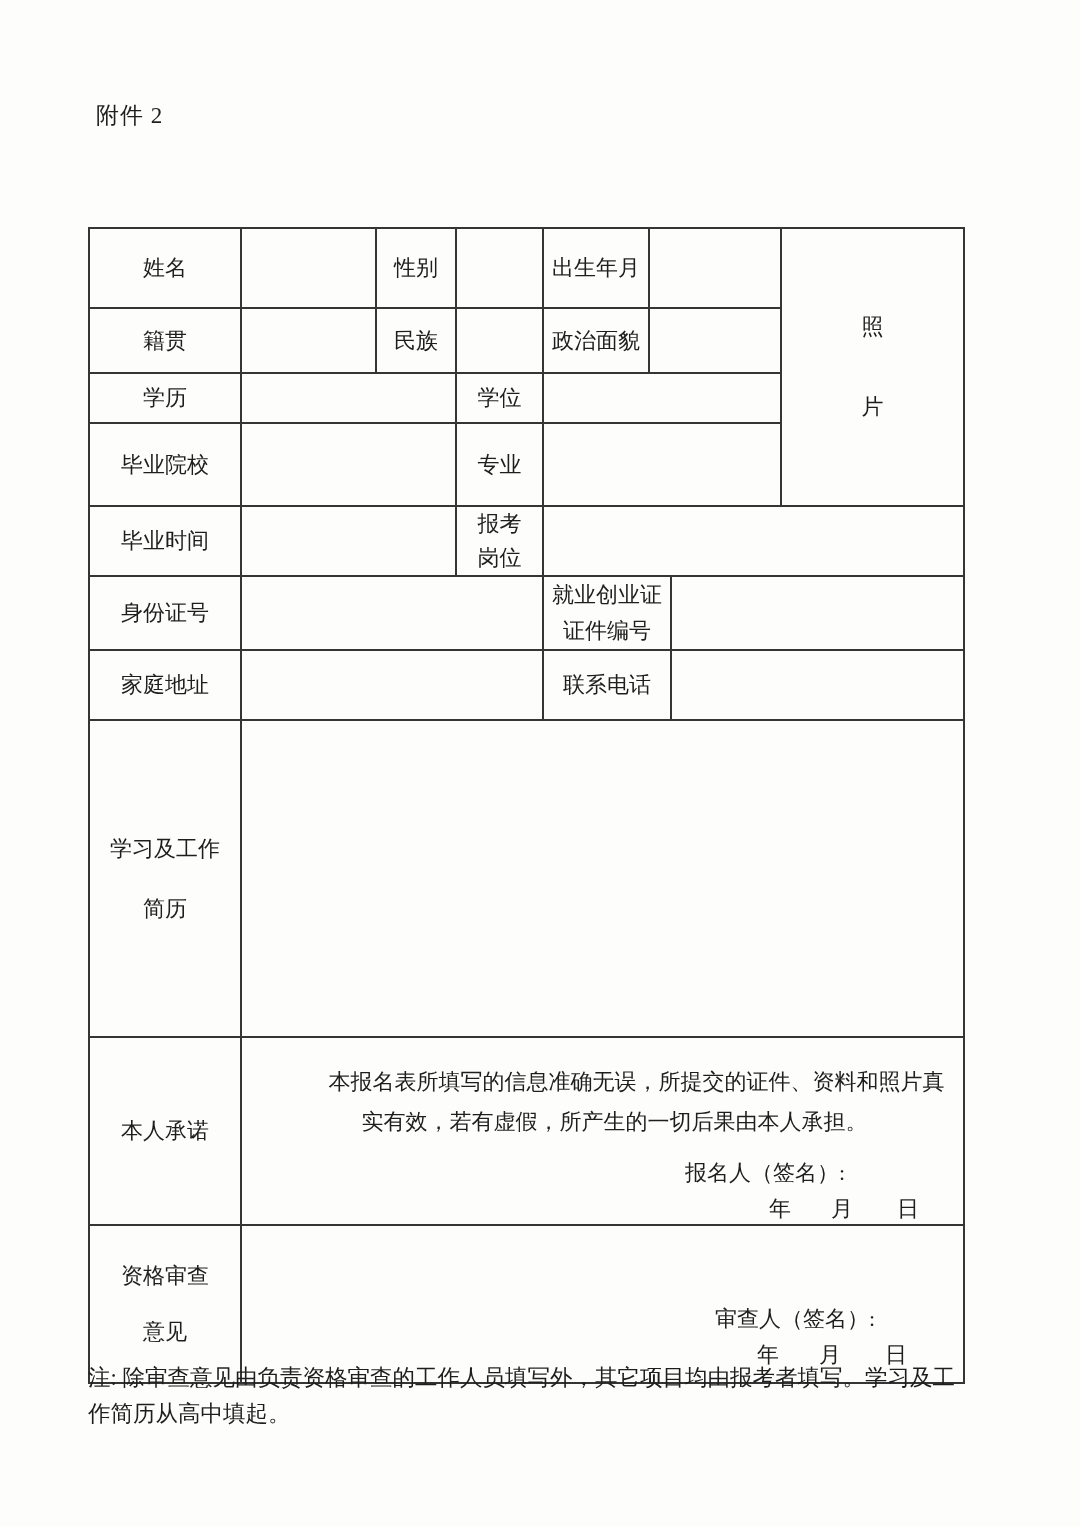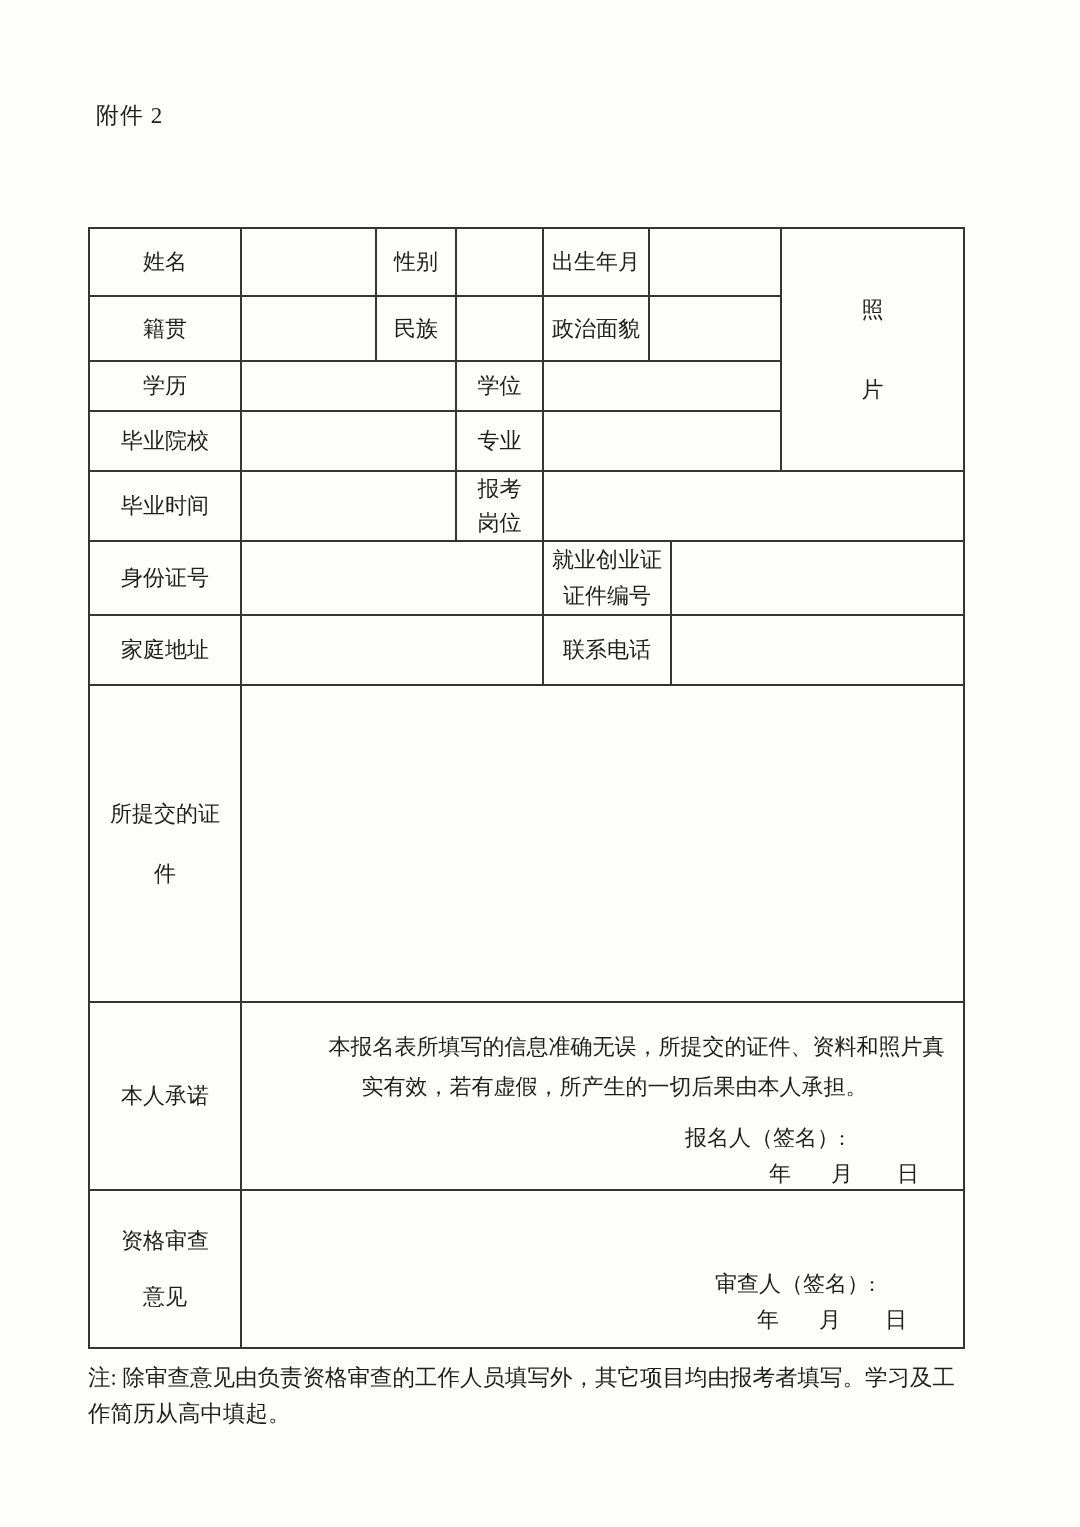--- a/index.html
+++ b/index.html
@@ -53,24 +53,24 @@
     table-layout: fixed;
   }
   table.form td {
     border: 2px solid #353535;
     font-size: 22px;
     text-align: center;
     vertical-align: middle;
     padding: 0;
     overflow: hidden;
   }
-  tr.r1  { height: 68px; }
+  tr.r1  { height: 80px; }
   tr.r2  { height: 65px; }
   tr.r3  { height: 50px; margin-top: 25px; }
-  tr.r4  { height: 60px; }
+  tr.r4  { height: 83px; }
   tr.r5  { height: 70px; }
   tr.r6  { height: 70px; }
   tr.r7  { height: 70px; }
   tr.r8  { height: 317px; }
   tr.r9  { height: 178px; }
   tr.r10 { height: 158px; }
 
   
   .stack-photo   { display: inline-block; width: 1.3em; line-height: 80px; }
   .stack-pos     { display: inline-block; width: 2.3em; line-height: 34px; }
@@ -201,21 +201,21 @@
 
     <tr class="r7">
       <td>家庭地址</td>
       <td colspan="3"></td>
       <td colspan="2">联系电话</td>
       <td colspan="2"></td>
     </tr>
 
     <tr class="r8">
       <td>
-        <span class="stack-resume">所提交的证件</span>
+        <span class="stack-resume">学习及工作简历</span>
       </td>
       <td colspan="7"></td>
     </tr>
 
     <tr class="r9">
       <td>本人承诺</td>
       <td colspan="7" class="content-cell">
         <div class="stmt">本报名表所填写的信息准确无误，所提交的证件、资料和照片真实有效，若有虚假，所产生的一切后果由本人承担。</div>
         <div class="sig-line">报名人（签名）:</div>
         <div class="sig-date">

